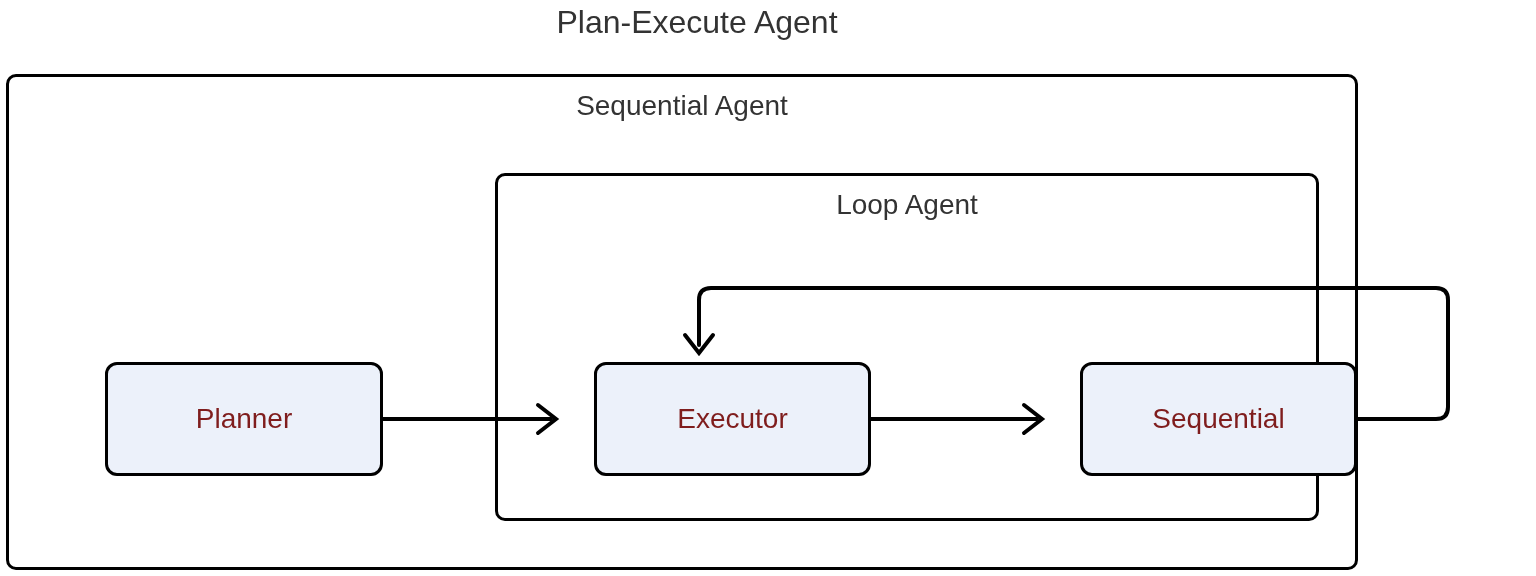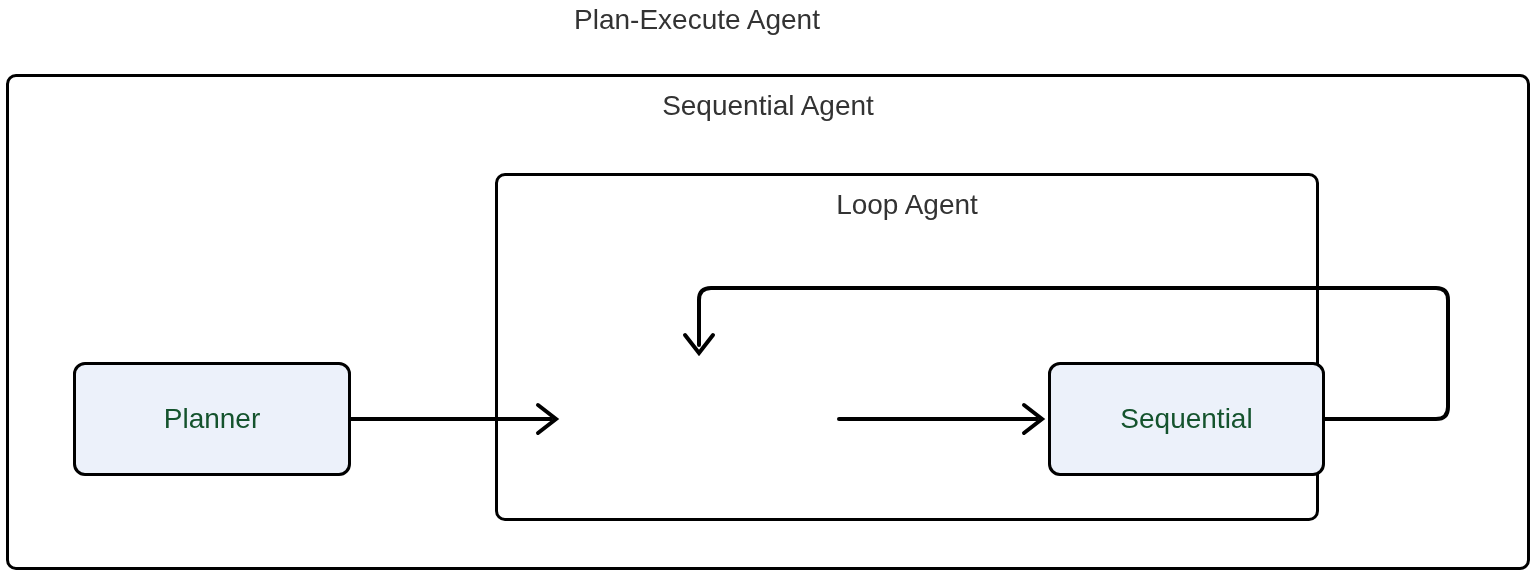--- a/index.html
+++ b/index.html
@@ -14,36 +14,36 @@
     height: 576px;
     background: #ffffff;
     overflow: hidden;
     color: #333333;
   }
   .diagram-title {
     position: absolute;
     left: 697px;
     top: 4px;
     transform: translateX(-50%);
-    font-size: 28px;
+    font-size: 32px;
     line-height: 1.15;
     color: #333333;
     white-space: nowrap;
   }
   .container-box {
     position: absolute;
     box-sizing: border-box;
     border: 3px solid #000000;
     border-radius: 10px;
     background: transparent;
   }
   .container-seq {
     left: 6px;
     top: 74px;
-    width: 1524px;
+    width: 1352px;
     height: 496px;
   }
   .container-loop {
     left: 495px;
     top: 173px;
     width: 824px;
     height: 348px;
   }
   .container-label {
     width: 100%;
@@ -58,21 +58,22 @@
     box-sizing: border-box;
     top: 362px;
     height: 114px;
     border: 3.5px solid #000000;
     border-radius: 12px;
     background: #ECF1FA;
     display: flex;
     align-items: center;
     justify-content: center;
     font-size: 28px;
-    color: #14532d;
+    color: #7f1d1d;
+    margin-left: 32px;
   }
   .node-planner   { left: 73px;   width: 278px; }
   .node-executor  { left: 562px;  width: 277px; }
   .node-replanner { left: 1048px; width: 277px; }
   .edges-layer {
     position: absolute;
     left: 0;
     top: 0;
     width: 1536px;
     height: 576px;
@@ -119,18 +120,21 @@
     <g>
       <path class="edge-shaft" d="M 1325 419 H 1436 Q 1448 419 1448 407 V 300 Q 1448 288 1436 288 H 711 Q 699 288 699 300 V 345"></path>
       <path class="edge-head" d="M 685 335 L 699 353 L 713 335"></path>
     </g>
   </svg>
 
   <div class="node node-planner">
     <span>Planner</span>
   </div>
 
+  <div class="node node-executor">
+    <span>Executor</span>
+  </div>
 
   <div class="node node-replanner">
     <span>Sequential</span>
   </div>
 
 </div>
 
 </body></html>

